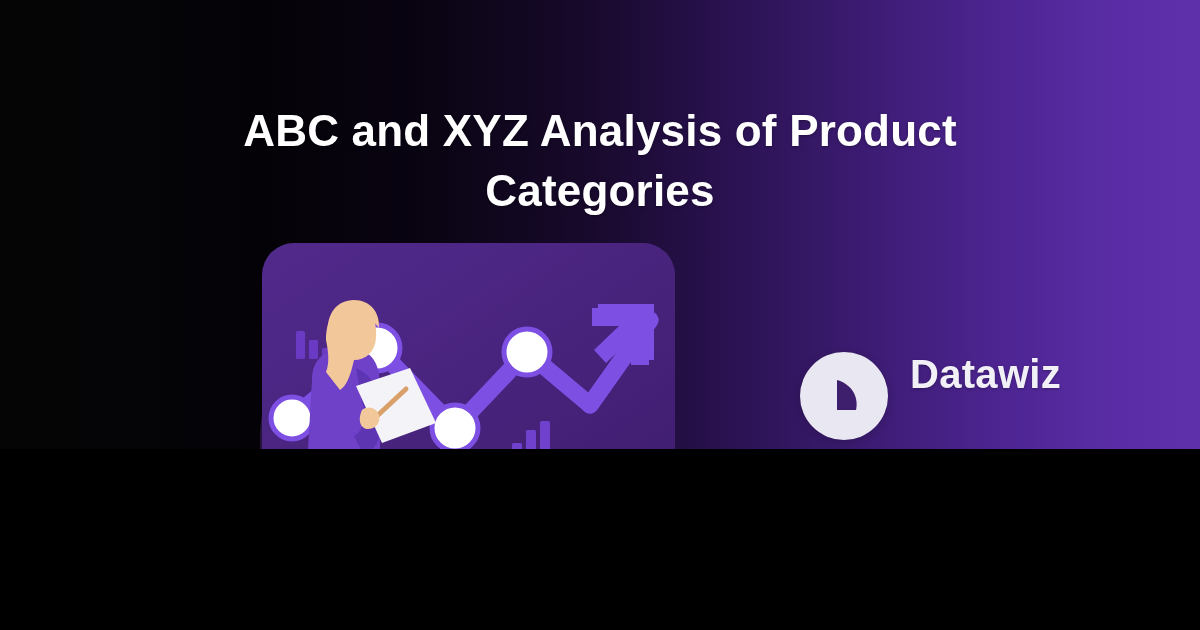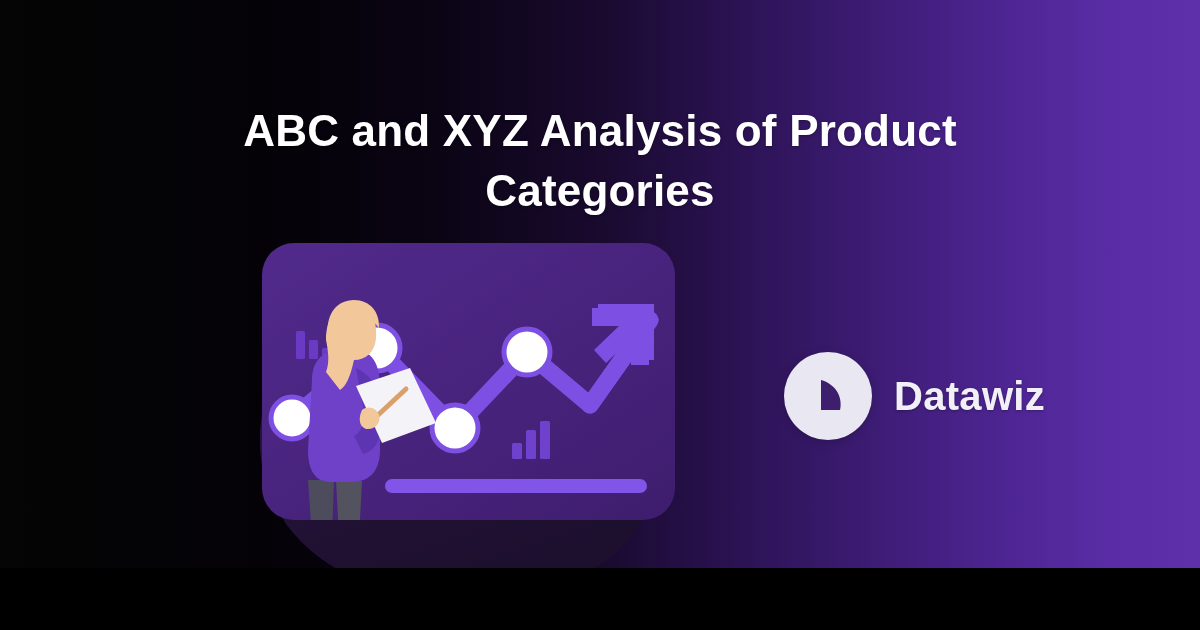--- a/index.html
+++ b/index.html
@@ -3,21 +3,21 @@
 <meta charset="utf-8">
 <style>
   html, body {
     margin: 0;
     padding: 0;
     background: #000;
   }
   #canvas {
     position: relative;
     width: 1200px;
-    height: 568px;
+    height: 449px;
     overflow: hidden;
     font-family: "Liberation Sans", sans-serif;
     background: #000000;
   }
   
   .bg-gradient {
     position: absolute;
     inset: 0;
     background: linear-gradient(90deg,
         #050505 0%,
@@ -50,24 +50,23 @@
     position: absolute;
     left: 230px;
     top: 200px;
     width: 470px;
     height: 420px;
   }
   .illustration svg { display: block; }
   
   .brand {
     position: absolute;
-    left: 784px;
+    left: 800px;
     top: 352px;
     display: flex;
-    align-items: center;
     gap: 22px;
   }
   .brand-mark {
     width: 88px;
     height: 88px;
     border-radius: 50%;
     background: #e9e7f1;
     display: flex;
     align-items: center;
     justify-content: center;

